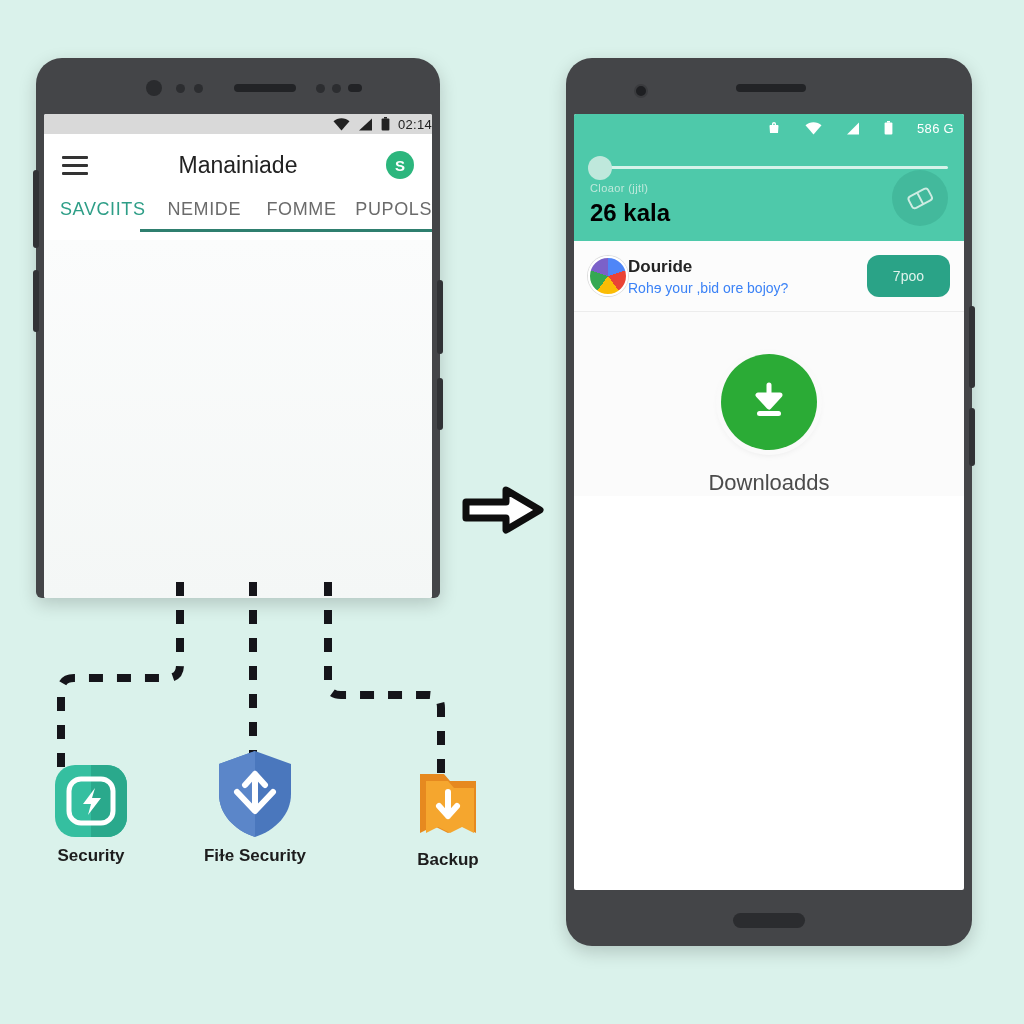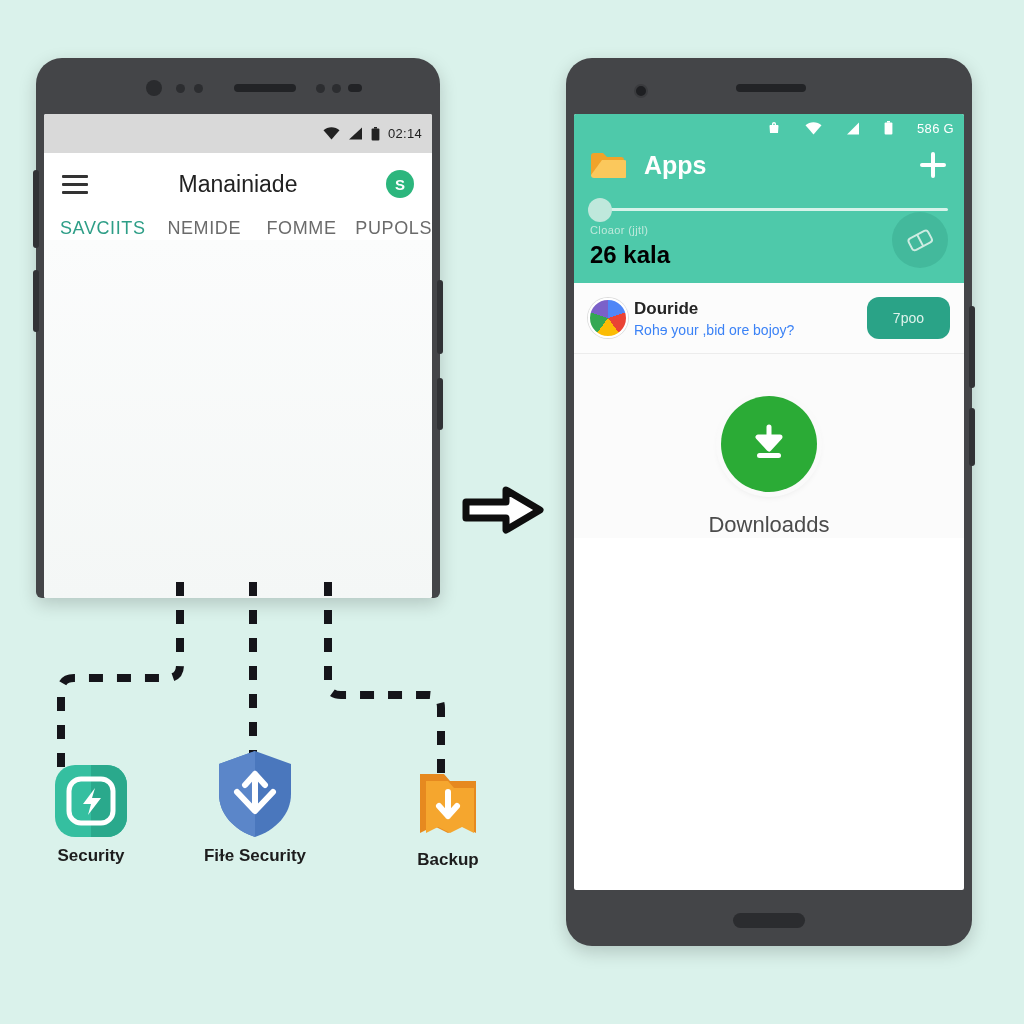--- a/index.html
+++ b/index.html
@@ -25,22 +25,22 @@
   .screen { position: absolute; background: #fff; overflow: hidden; }
   .phone.left  .screen { left: 8px; right: 8px; top: 56px; bottom: 0; border-radius: 2px; }
   .phone.right .screen { left: 8px; right: 8px; top: 56px; bottom: 56px; border-radius: 2px; }
 
   .homebtn { position: absolute; bottom: 18px; left: 50%; transform: translateX(-50%);
              width: 72px; height: 15px; border-radius: 8px; background: #2b2c2f; }
 
   .sidebtn { position: absolute; width: 6px; border-radius: 3px; background: #313235; }
 
   
-  .l-status { height: 39px; background: #d9d9d9; display: flex; align-items: center;
-              justify-content: flex-end; gap: 8px; padding-right: 10px; }
+  .l-status { height: 20px; background: #d9d9d9; display: flex; align-items: center;
+              justify-content: flex-end; gap: 8px; }
   .l-status .clock { font-size: 13px; color: #222; font-weight: 400; letter-spacing: .3px; }
   .l-appbar { height: 62px; background: #fff; display: flex; align-items: center;
               padding: 0 18px; position: relative; }
   .hamburger { width: 26px; display: flex; flex-direction: column; gap: 5px; cursor: pointer; }
   .hamburger i { display: block; height: 3px; background: #333; border-radius: 1px; }
   .l-title { position: absolute; left: 0; right: 0; text-align: center;
              font-size: 23px; color: #222; pointer-events: none; }
   .avatar { margin-left: auto; width: 28px; height: 28px; border-radius: 50%;
             background: #2cb67d; color: #fff; font-size: 15px; font-weight: bold;
             display: flex; align-items: center; justify-content: center; z-index: 2; }
@@ -77,21 +77,21 @@
   .meta-big { font-size: 24px; color: #000000; font-weight: bold; margin-top: 5px; }
   .card-fab { position: absolute; right: 16px; top: -6px; width: 56px; height: 56px;
               border-radius: 50%; background: #43b99c;
               display: flex; align-items: center; justify-content: center; }
 
   .promo { display: flex; align-items: center; padding: 14px 14px; background: #fcfcfc;
            border-bottom: 1px solid #ececec; }
   .promo-ico { width: 40px; height: 40px; border-radius: 50%; flex: 0 0 auto;
                background: conic-gradient(#4f86f7 0 20%, #ea4335 0 40%, #fbbc05 0 60%, #34a853 0 80%, #7b61c9 0 100%);
                border: 2px solid #fff; box-shadow: 0 0 0 1px #ddd; }
-  .promo-txt { margin-left: 6px; flex: 1 1 auto; }
+  .promo-txt { margin-left: 0; flex: 1 1 auto; }
   .promo-title { font-size: 17px; font-weight: bold; color: #242424; }
   .promo-sub { font-size: 14px; color: #3b82f6; margin-top: 3px; }
   .promo-btn { background: #2aa387; color: #dff3ec; font-size: 14px; border: none;
                border-radius: 12px; padding: 13px 26px; }
 
   .dl-wrap { text-align: center; padding-top: 42px; background: #fbfbfb; }
   .dl-circle { width: 96px; height: 96px; border-radius: 50%; background: #2bab36;
                margin: 0 auto; display: flex; align-items: center; justify-content: center;
                box-shadow: 0 0 0 5px #fafafa, 0 3px 8px rgba(0,0,0,.12); }
   .dl-label { margin-top: 20px; font-size: 22px; color: #4b4b4b; }
@@ -189,30 +189,20 @@
           <svg width="14" height="13" viewBox="0 0 14 13">
               <path d="M13 0.5v12H1z" fill="#fff"></path>
             </svg>
           <svg width="9" height="14" viewBox="0 0 9 14">
               <rect x="3" y="0" width="3" height="1.6" fill="#fff"></rect>
               <rect x="0.6" y="1.6" width="7.8" height="12" rx="1" fill="#fff"></rect>
             </svg>
           <span class="lvl">586 G</span>
         </div>
 
-        <div class="r-appbar">
-          <span class="folder">
-            <svg width="36" height="28" viewBox="0 0 36 28">
-              <path d="M1 5a3 3 0 013-3h9l4 4h14a3 3 0 013 3v14a3 3 0 01-3 3H4a3 3 0 01-3-3z" fill="#f0a32a"></path>
-              <path d="M1 24 12 9h22a3 3 0 013 3v12a3 3 0 01-3 3H4a3 3 0 01-3-3z" fill="#fbc85c"></path>
-            </svg>
-          </span>
-          <span class="r-title">Apps</span>
-          <span class="plus"></span>
-        </div>
 
         <div class="slider-row">
           <div class="slider-track"></div>
           <div class="slider-thumb"></div>
         </div>
 
         <div class="meta">
           <div class="meta-sub">Cloaor (jjtl)</div>
           <div class="meta-big">26 kala</div>
           <div class="card-fab">

